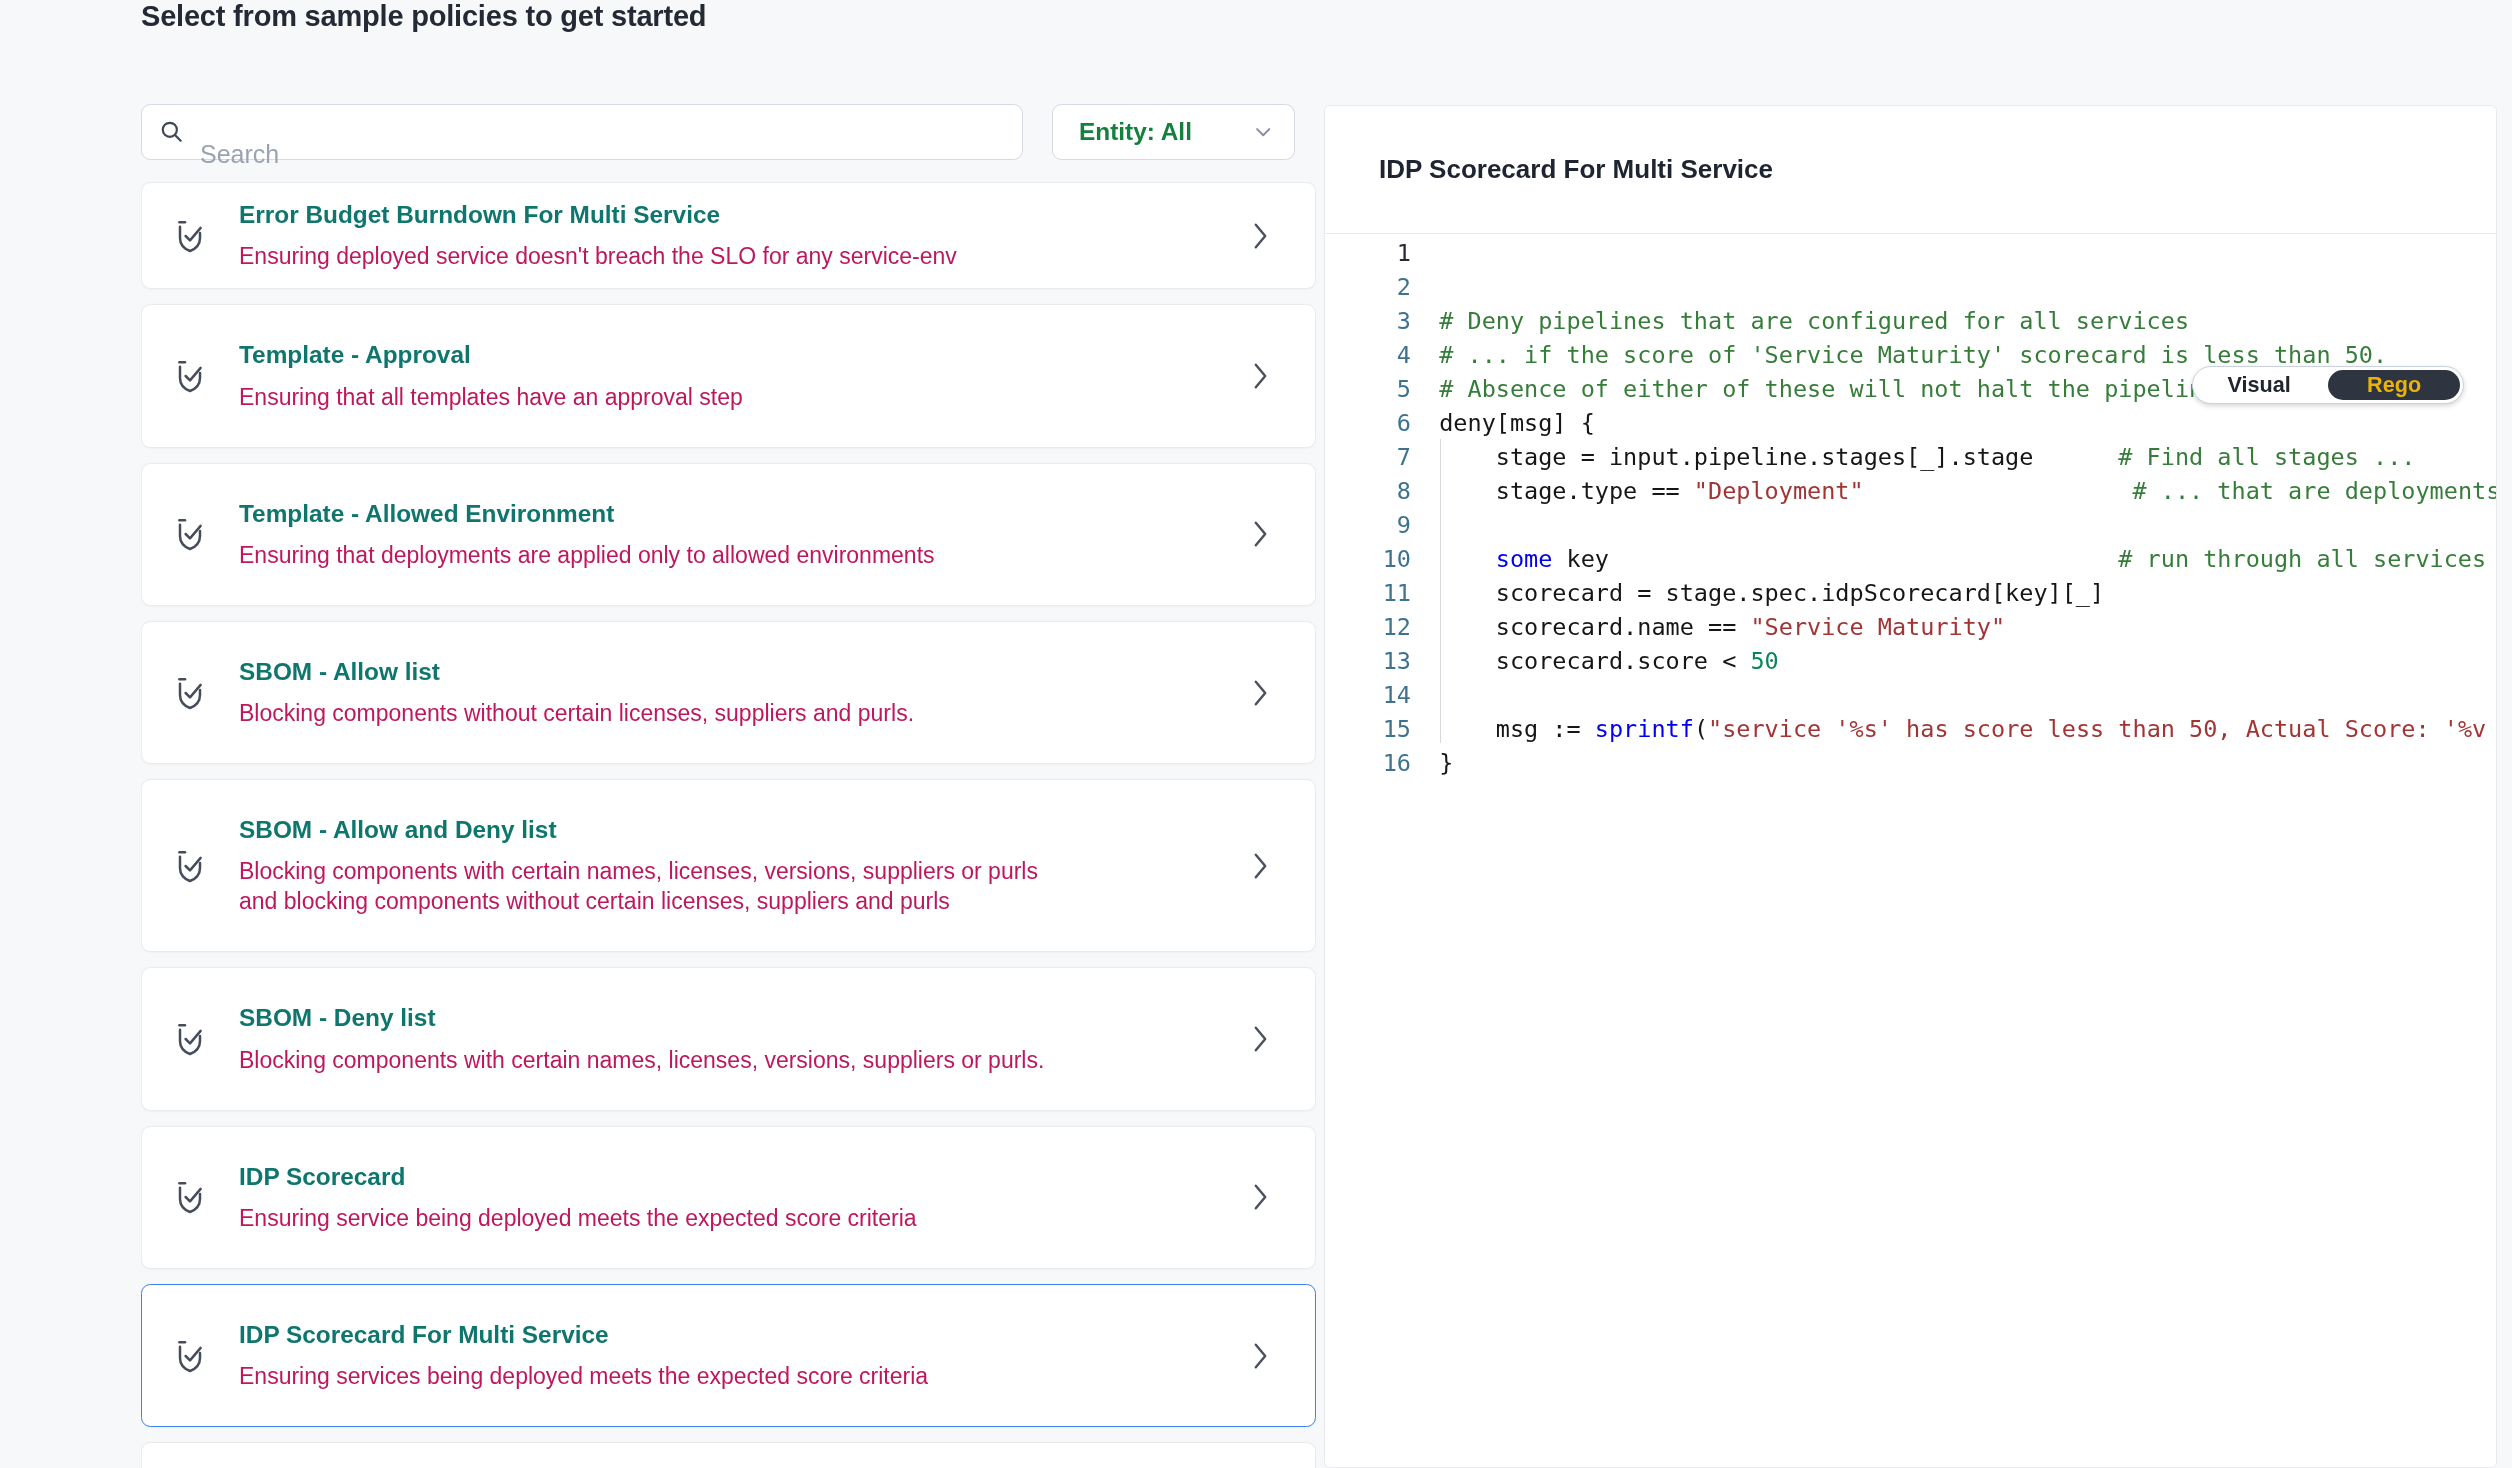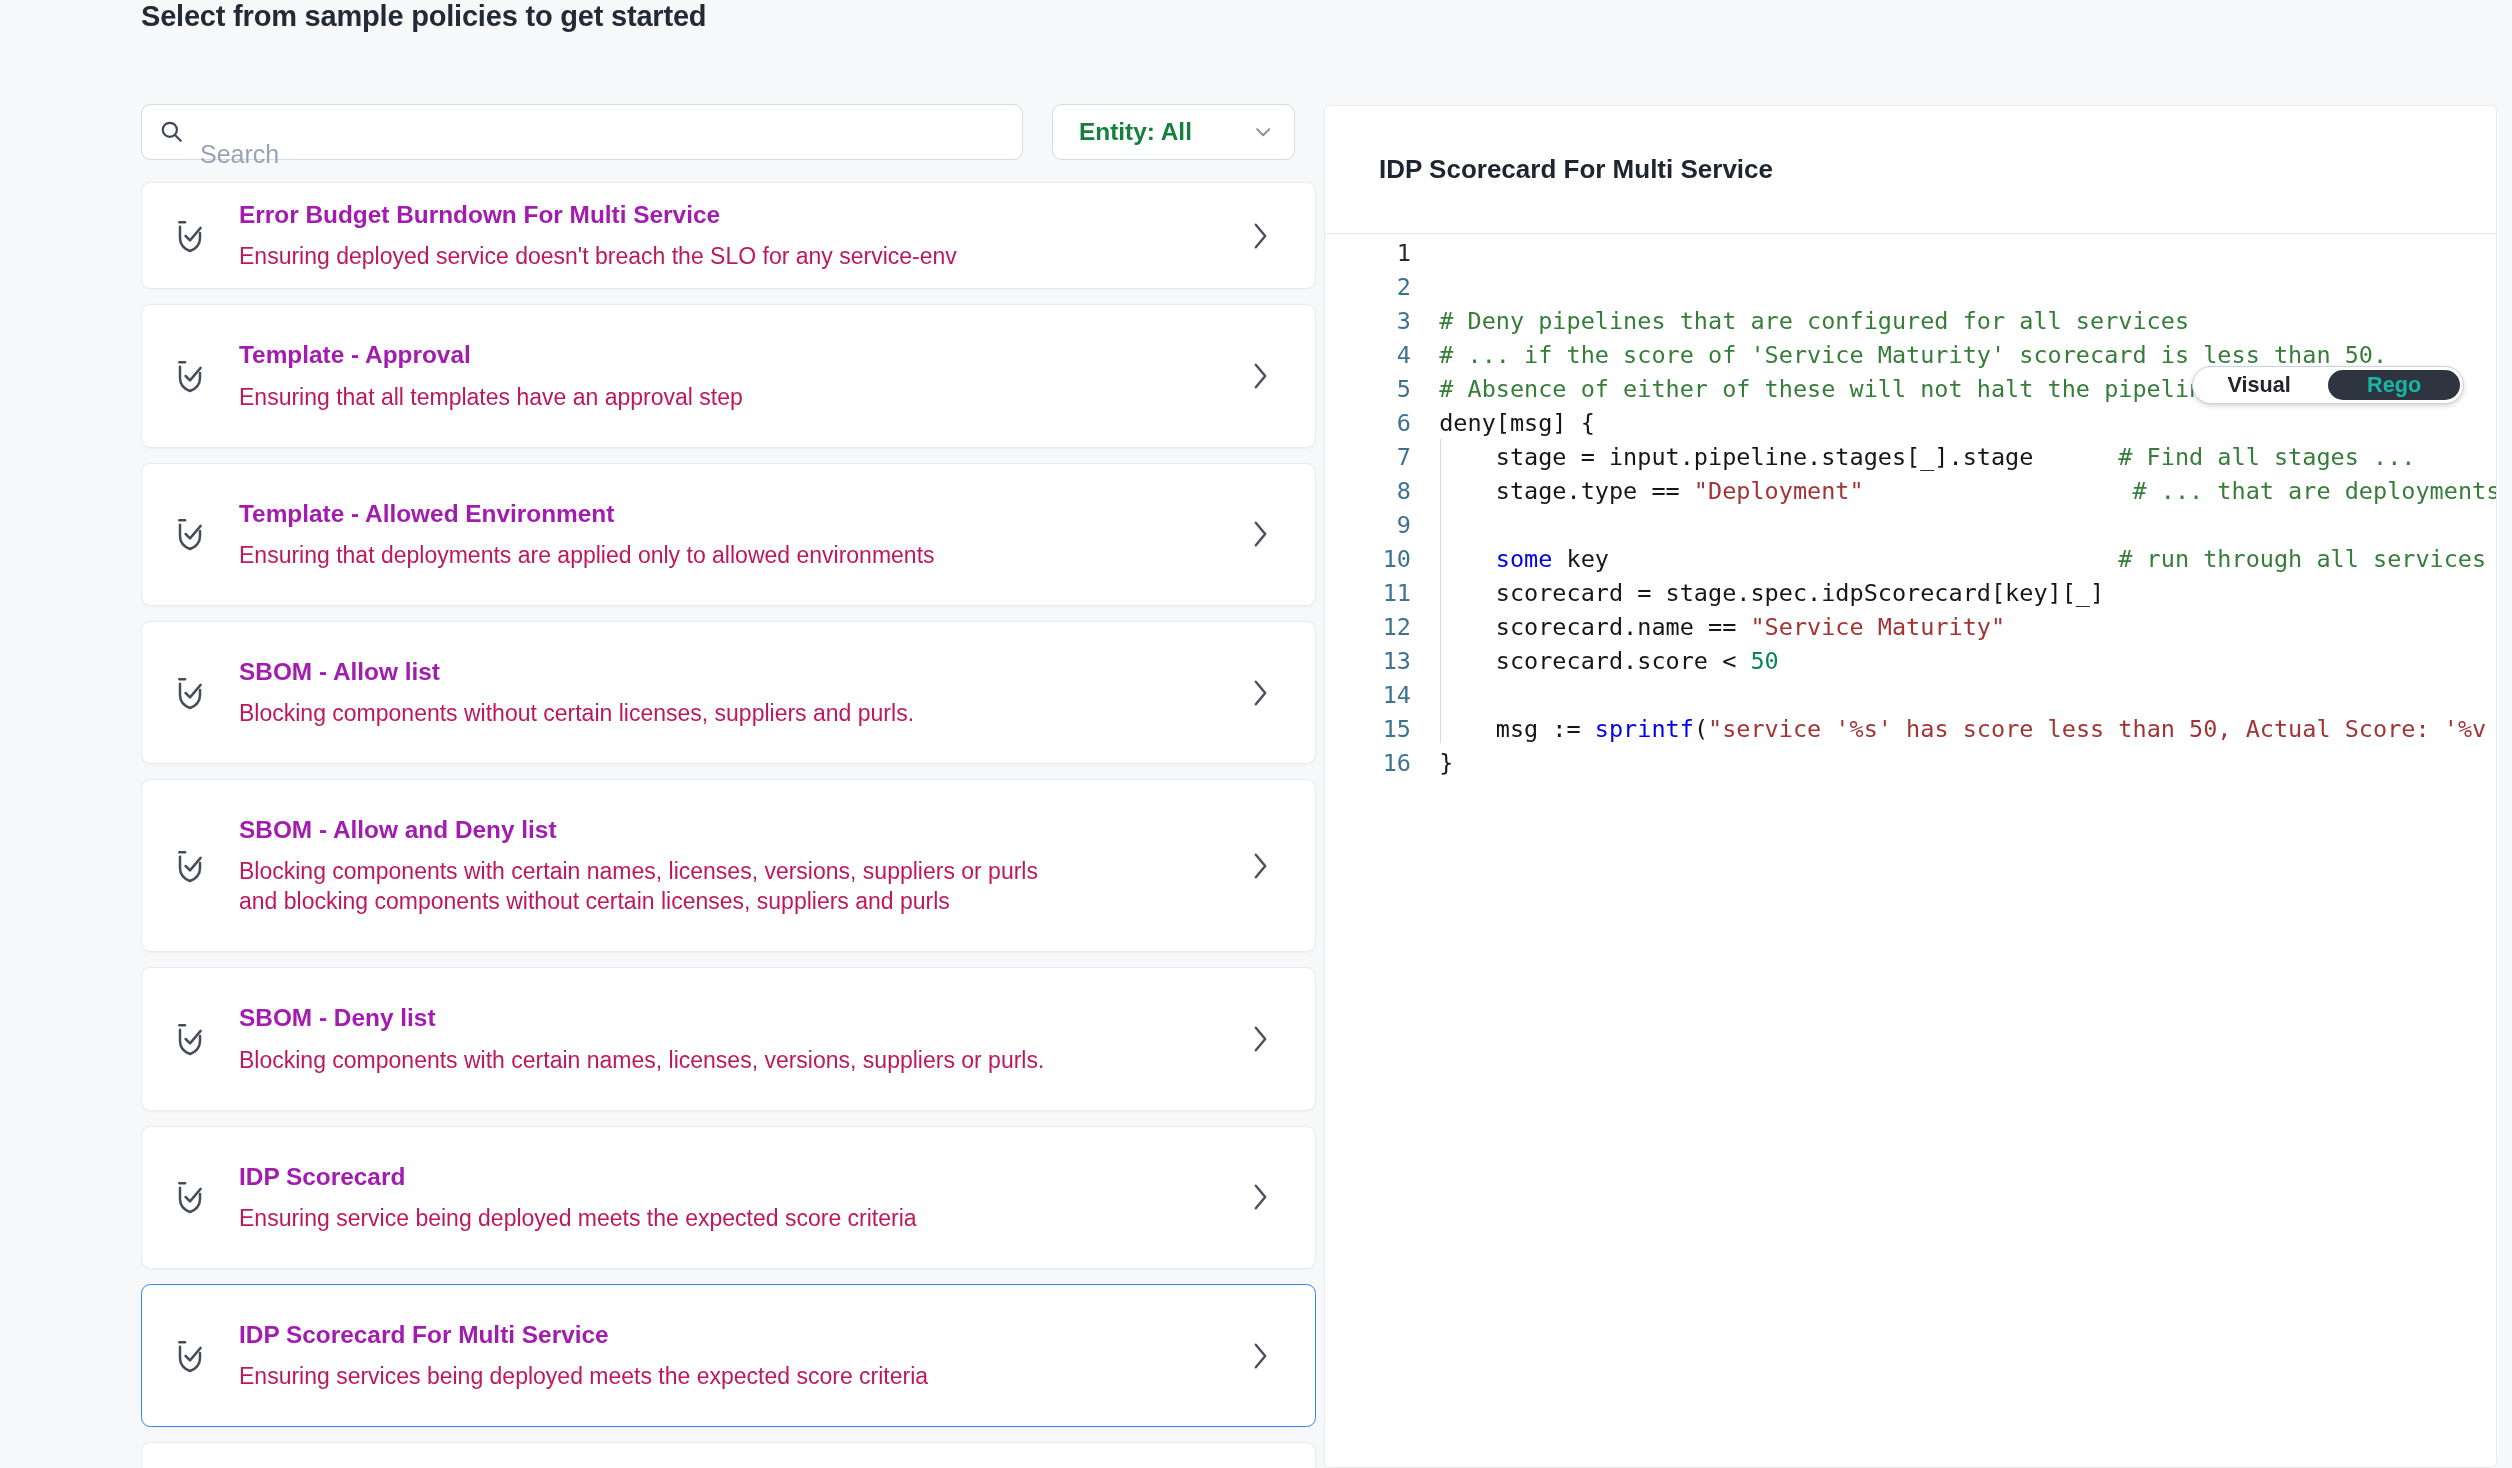--- a/index.html
+++ b/index.html
@@ -46,21 +46,21 @@
   .card {
     background: #fff; border: 0.9px solid #e9ebef; border-radius: 9.4px;
     margin-bottom: 15px; padding: 35px 45px 35px 33px;
     display: flex; align-items: center; cursor: pointer;
     box-shadow: 0 0.9px 1.9px rgba(16,24,40,.03);
   }
   .card.first { padding-top: 17px; padding-bottom: 17px; }
   .card.selected { border: 1.9px solid var(--selected, #3b82f6); }
   .card .shield { flex: 0 0 auto; }
   .card-text { margin-left: 34px; margin-right: 22.5px; }
-  .card-title { font-size: 24.4px; line-height: 30px; font-weight: 700; color: #a21caf; }
+  .card-title { font-size: 24.4px; line-height: 30px; font-weight: 700; color: #0f766e; }
   .card-desc  { font-size: 23px; line-height: 30px; color: #be185d; margin-top: 11.3px; max-width: 826px; }
   .card .chev { margin-left: auto; flex: 0 0 auto; }
   .card.sliver { height: 38px; margin-bottom: 0; padding: 0; }
 
   
   .panel {
     position: absolute; left: 1324px; top: 105px; width: 1173px; height: 1363px;
     background: #fff; border: 0.9px solid #e8eaee; border-radius: 5.6px; overflow: hidden;
   }
   .panel-header { height: 128px; display: flex; align-items: center; padding-left: 54px;
@@ -89,21 +89,21 @@
     position: absolute; top: 132px; right: 32px; width: 272px; height: 38px;
     background: #fff; border: 0.9px solid #ccd2dc; border-radius: 19px;
     display: flex; box-shadow: 0 1.9px 5.6px rgba(16,24,40,.18);
     font-family: "Liberation Sans", sans-serif;
   }
   .tg-opt {
     flex: 1; display: flex; align-items: center; justify-content: center;
     font-size: 21.6px; font-weight: 700; color: #20252e; cursor: pointer;
   }
   .tg-opt.tg-dark {
-    background: var(--toggle-dark, #2f3540); color: #14b8a6; border-radius: 16px; margin: 2.8px;
+    background: var(--toggle-dark, #2f3540); color: #eab308; border-radius: 16px; margin: 2.8px;
   }
 </style>
 </head>
 <body>
 
 <div class="heading">Select from sample policies to get started</div>
 
 <div class="searchbox">
   <svg width="26" height="26" viewBox="0 0 24 24" fill="none" stroke="#3f4654" stroke-width="2" stroke-linecap="round">
     <circle cx="10" cy="10" r="6.5"></circle>

